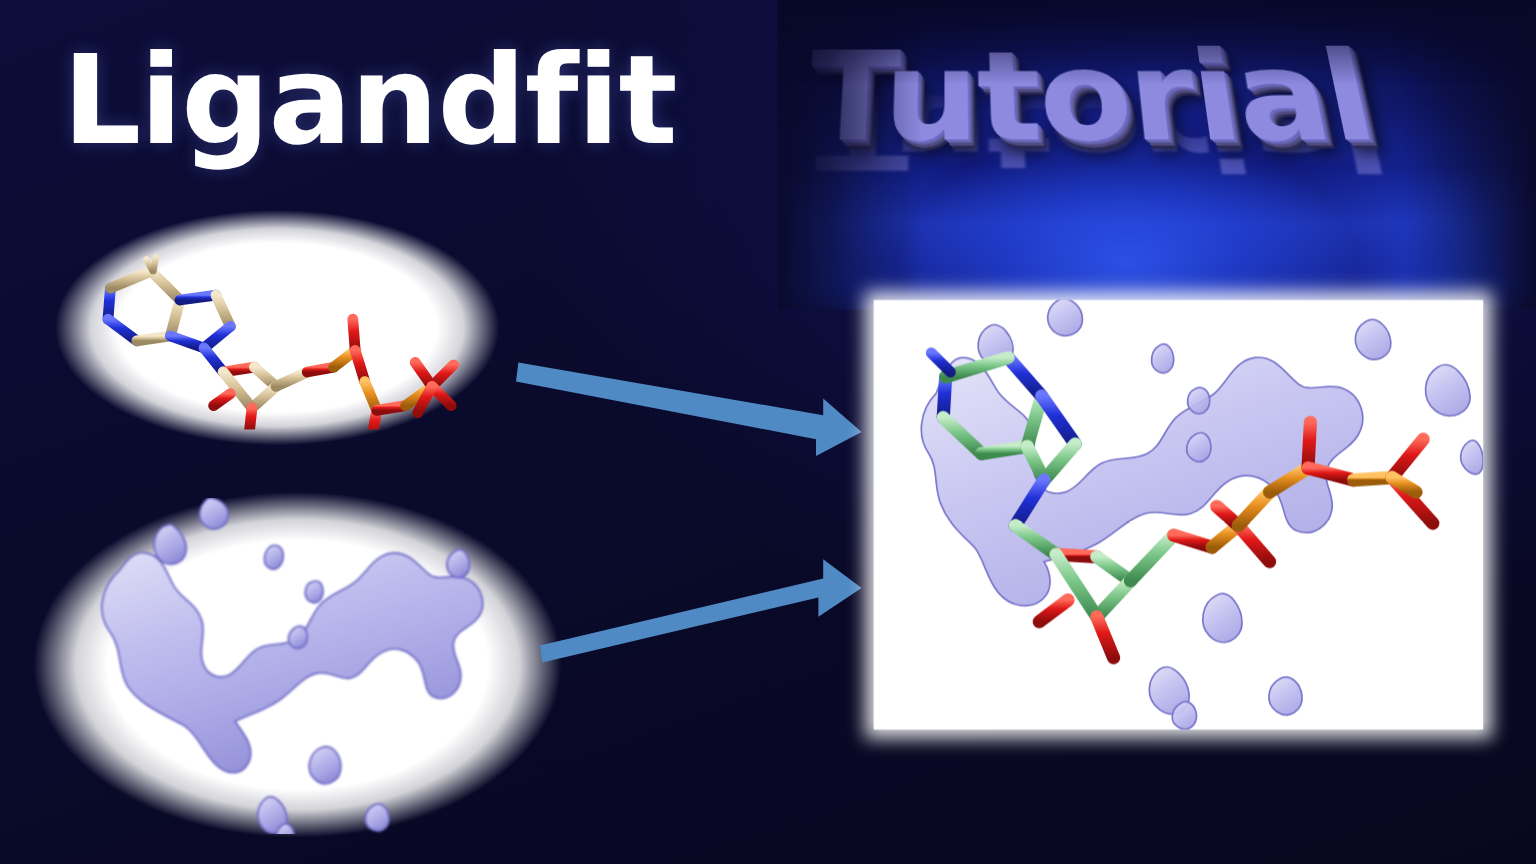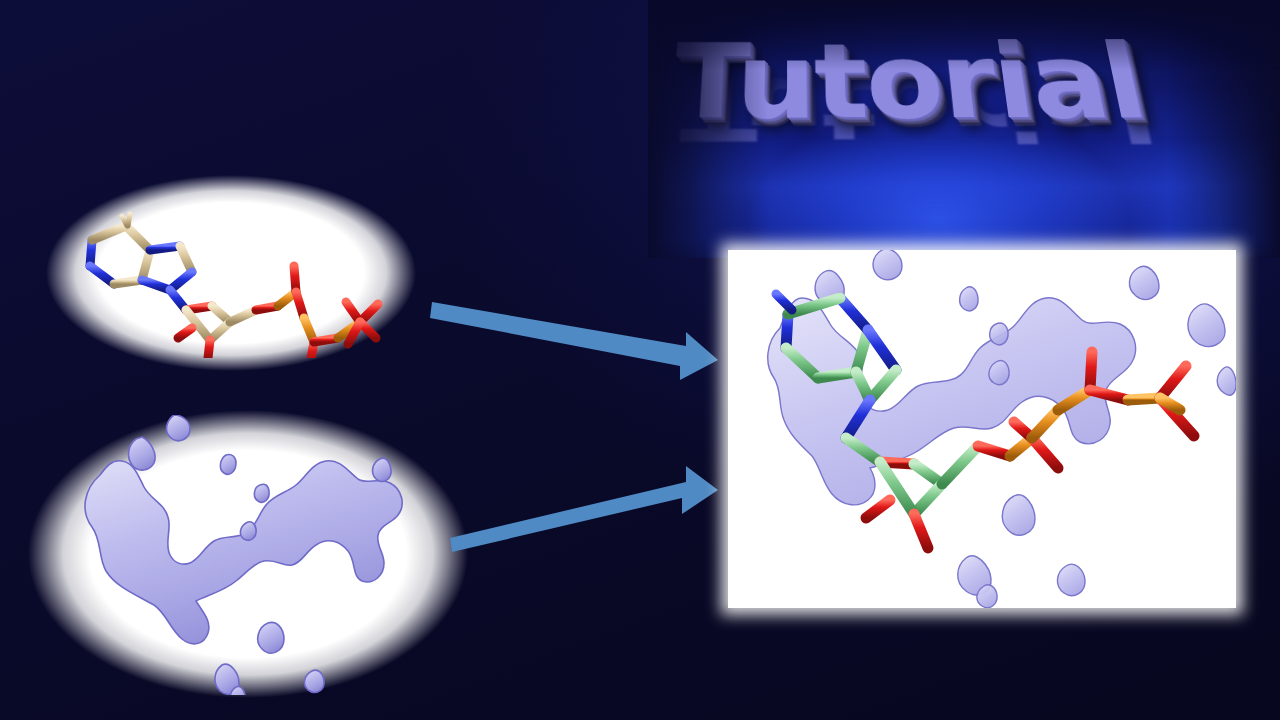--- a/index.html
+++ b/index.html
@@ -150,20 +150,21 @@
   <div class="tut-banner">
     <div class="tut-glow"></div>
     <div class="tut-floor"></div>
     <div class="tut-refl brick">Tutorial</div>
     <div class="tut-word brick">Tutorial</div>
     <div class="tut-fade-l"></div>
     <div class="tut-fade-r"></div>
     <div class="tut-fade-t"></div>
   </div>
 
+  <div class="title">Ligandfit</div>
 
   <div class="vignette vig-ligand"></div>
 
   <svg class="mol-svg mol-ligand" viewBox="0 0 330 170">
     <defs>
       <linearGradient id="cTan" x1="0" y1="0" x2="0" y2="1">
         <stop offset="0%" stop-color="#f0e2c2"></stop>
           <stop offset="45%" stop-color="#d8c49a"></stop>
           <stop offset="100%" stop-color="#a08košt"></stop>
       </linearGradient>

